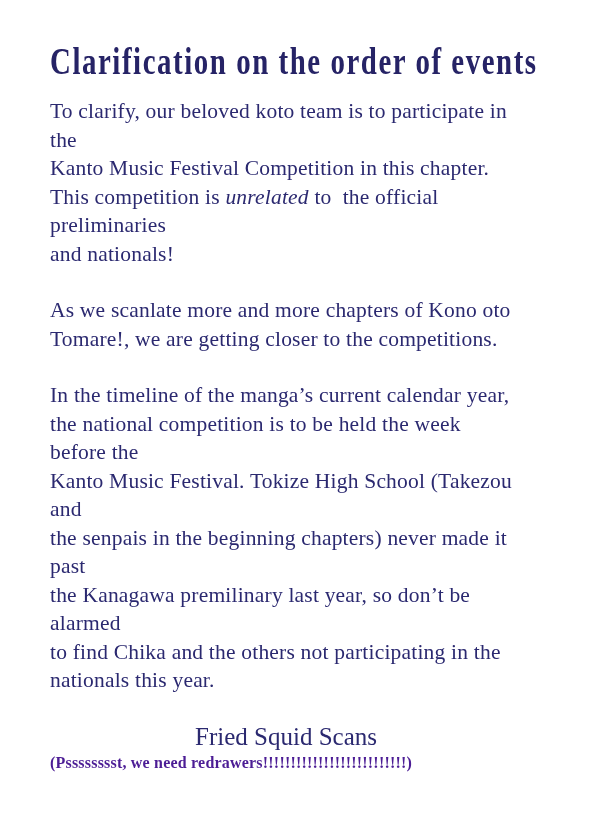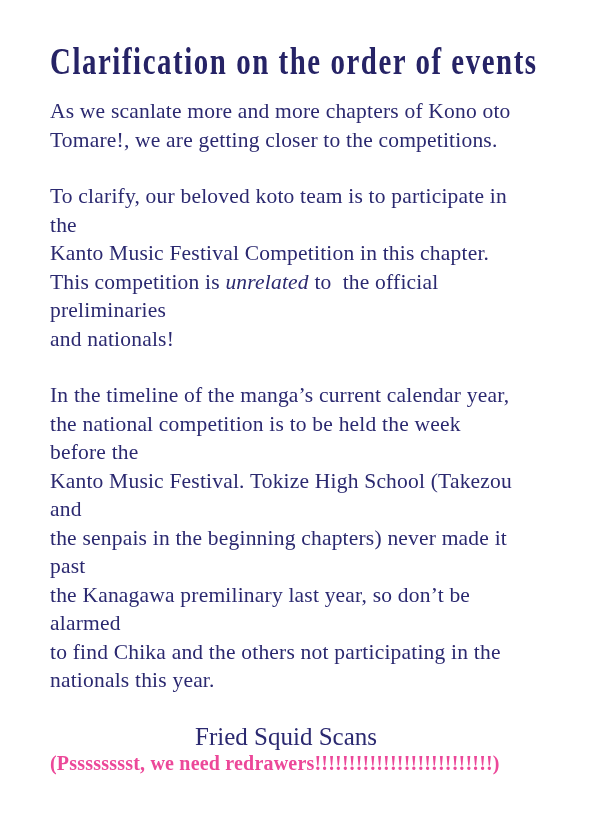--- a/index.html
+++ b/index.html
@@ -48,42 +48,42 @@
   }
   .group-name {
     margin: 0;
     font-size: 25px;
     line-height: 28px;
     white-space: pre-wrap;
     text-align: center;
   }
   .recruit-note {
     margin: 0;
-    font-size: 20px;
+    font-size: 16px;
     line-height: 24px;
     font-weight: bold;
-    color: #ec4899;
+    color: #4c1d95;
     white-space: pre-wrap;
     letter-spacing: 0.2px;
   }
 </style>
 </head>
 <body>
 
 <div class="page">
 
   <h1 class="page-title">Clarification on the order of events</h1>
 
-  <p class="para">As we scanlate more and more chapters of Kono oto
-Tomare!, we are getting closer to the competitions.</p>
-
   <p class="para"><span>To clarify, our beloved koto team is to participate in the
 Kanto Music Festival Competition in this chapter.
 This competition is </span><em>unrelated</em><span> to  the official preliminaries
 and nationals!</span></p>
+
+  <p class="para">As we scanlate more and more chapters of Kono oto
+Tomare!, we are getting closer to the competitions.</p>
 
   <p class="para">In the timeline of the manga’s current calendar year,
 the national competition is to be held the week before the
 Kanto Music Festival. Tokize High School (Takezou and
 the senpais in the beginning chapters) never made it past
 the Kanagawa premilinary last year, so don’t be alarmed
 to find Chika and the others not participating in the
 nationals this year.</p>
 
 

